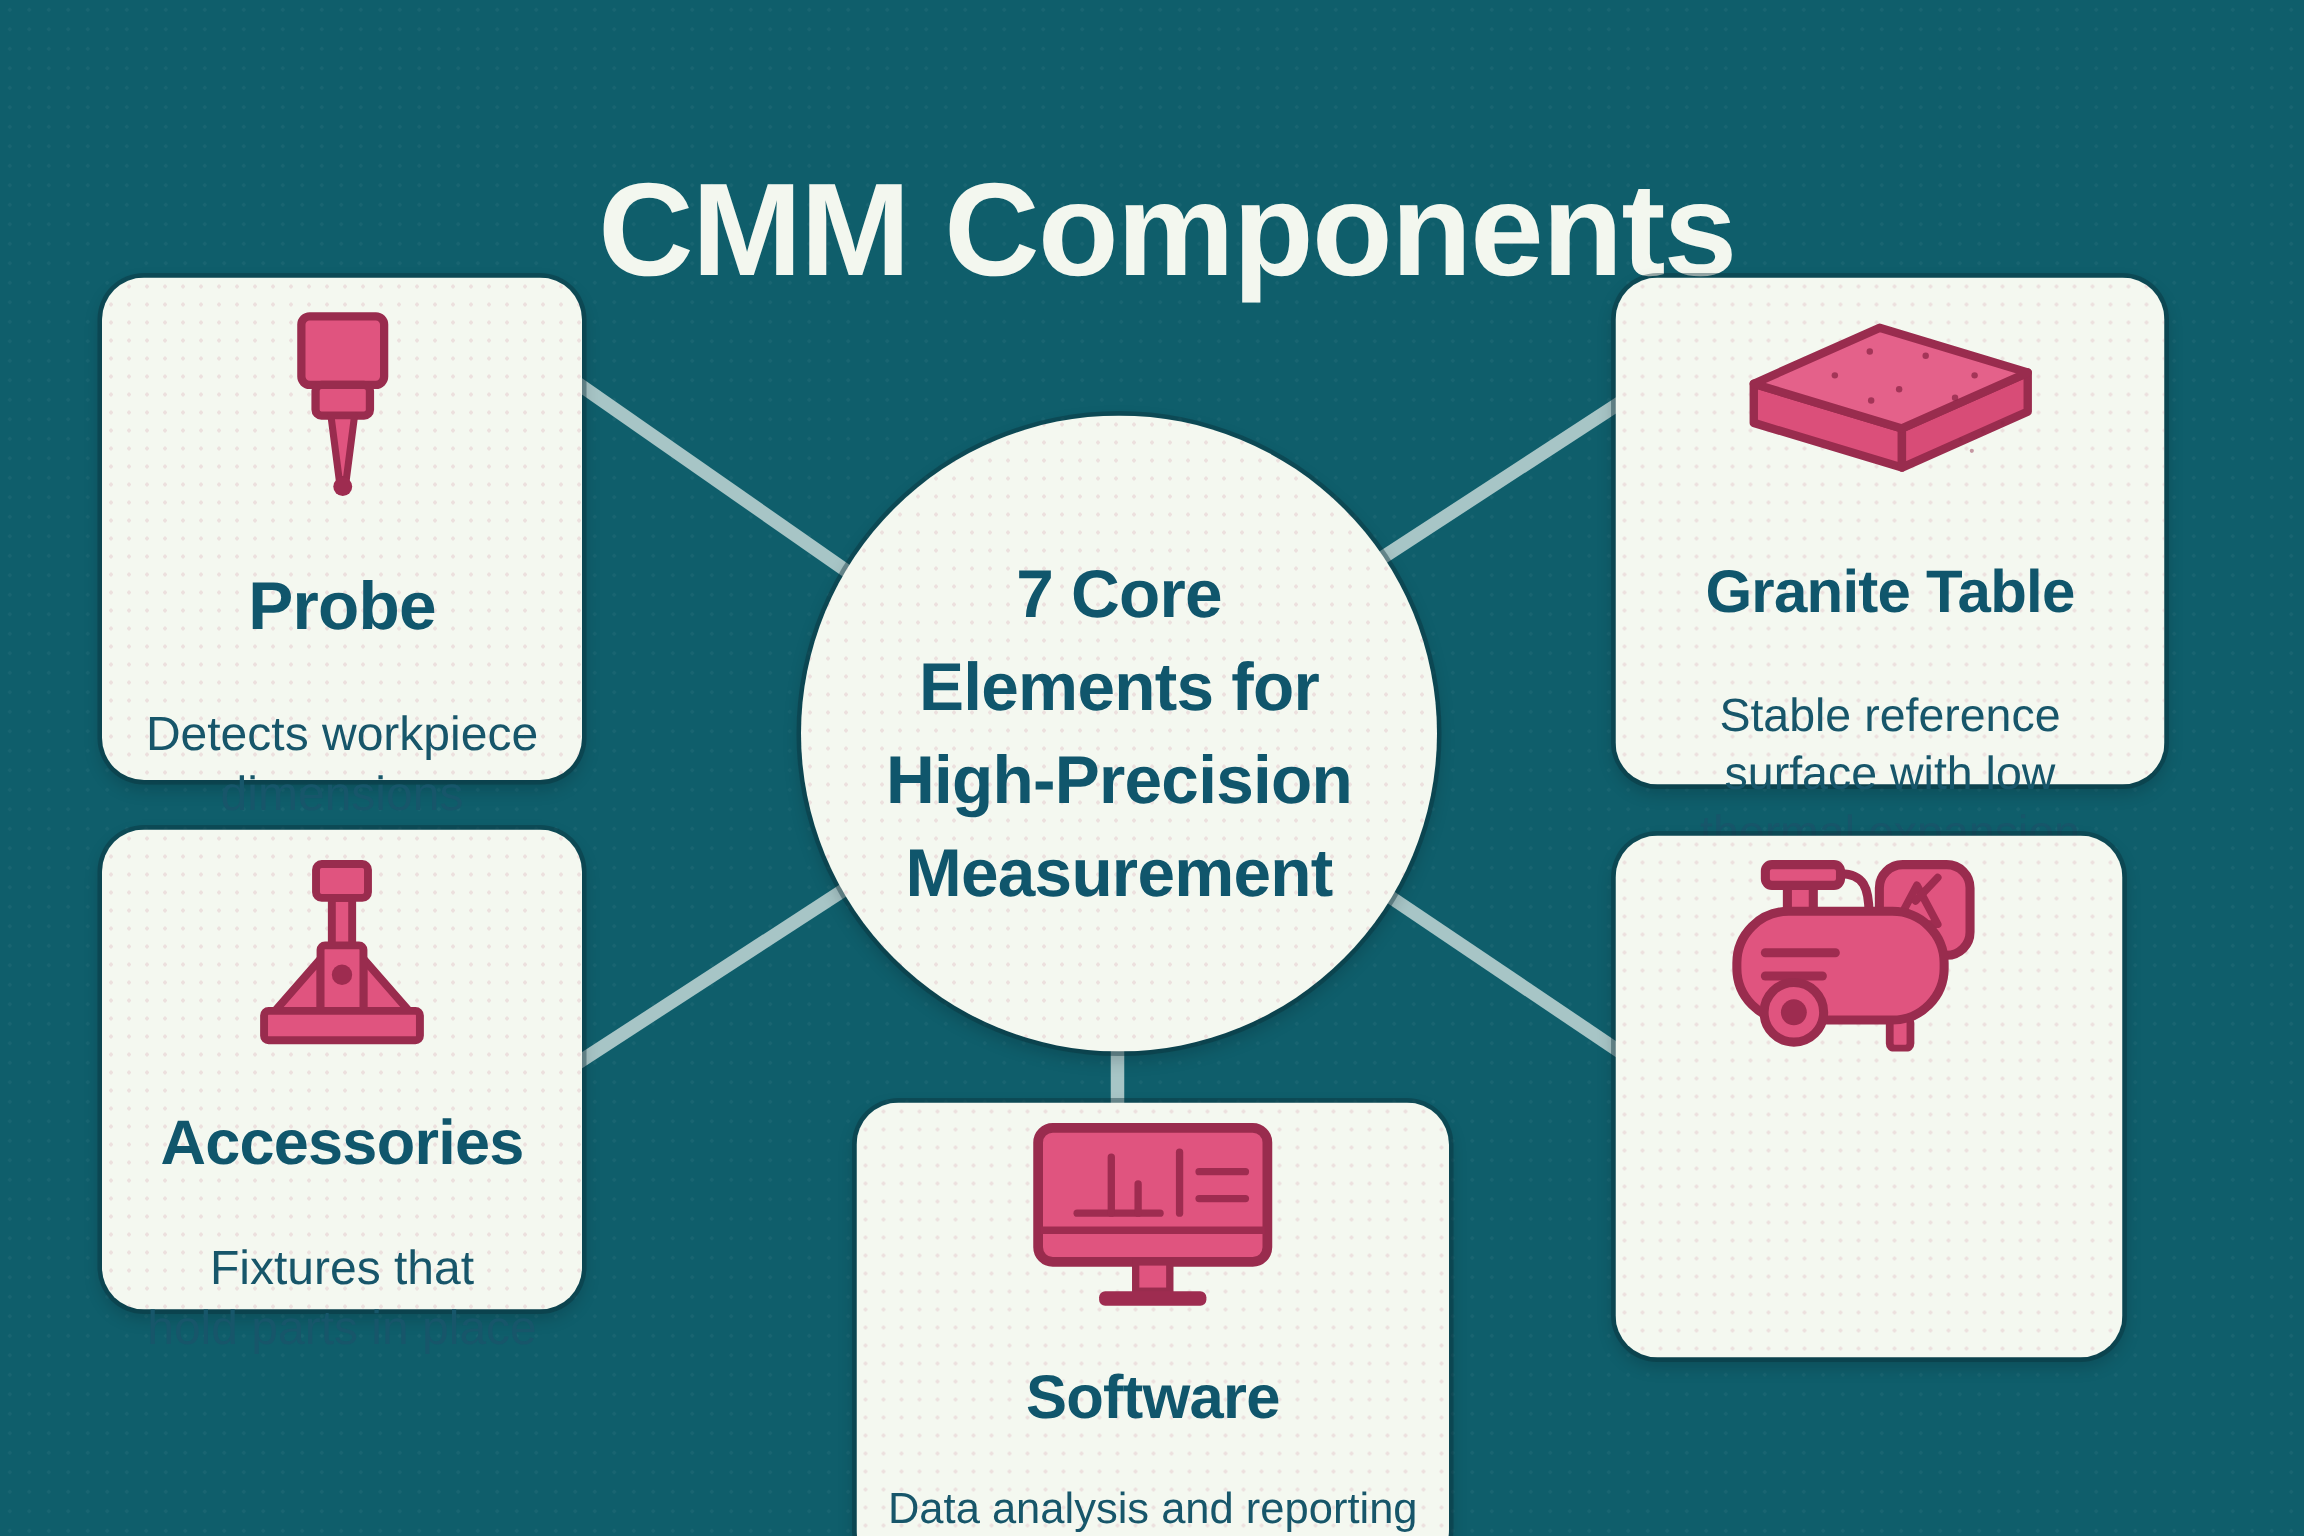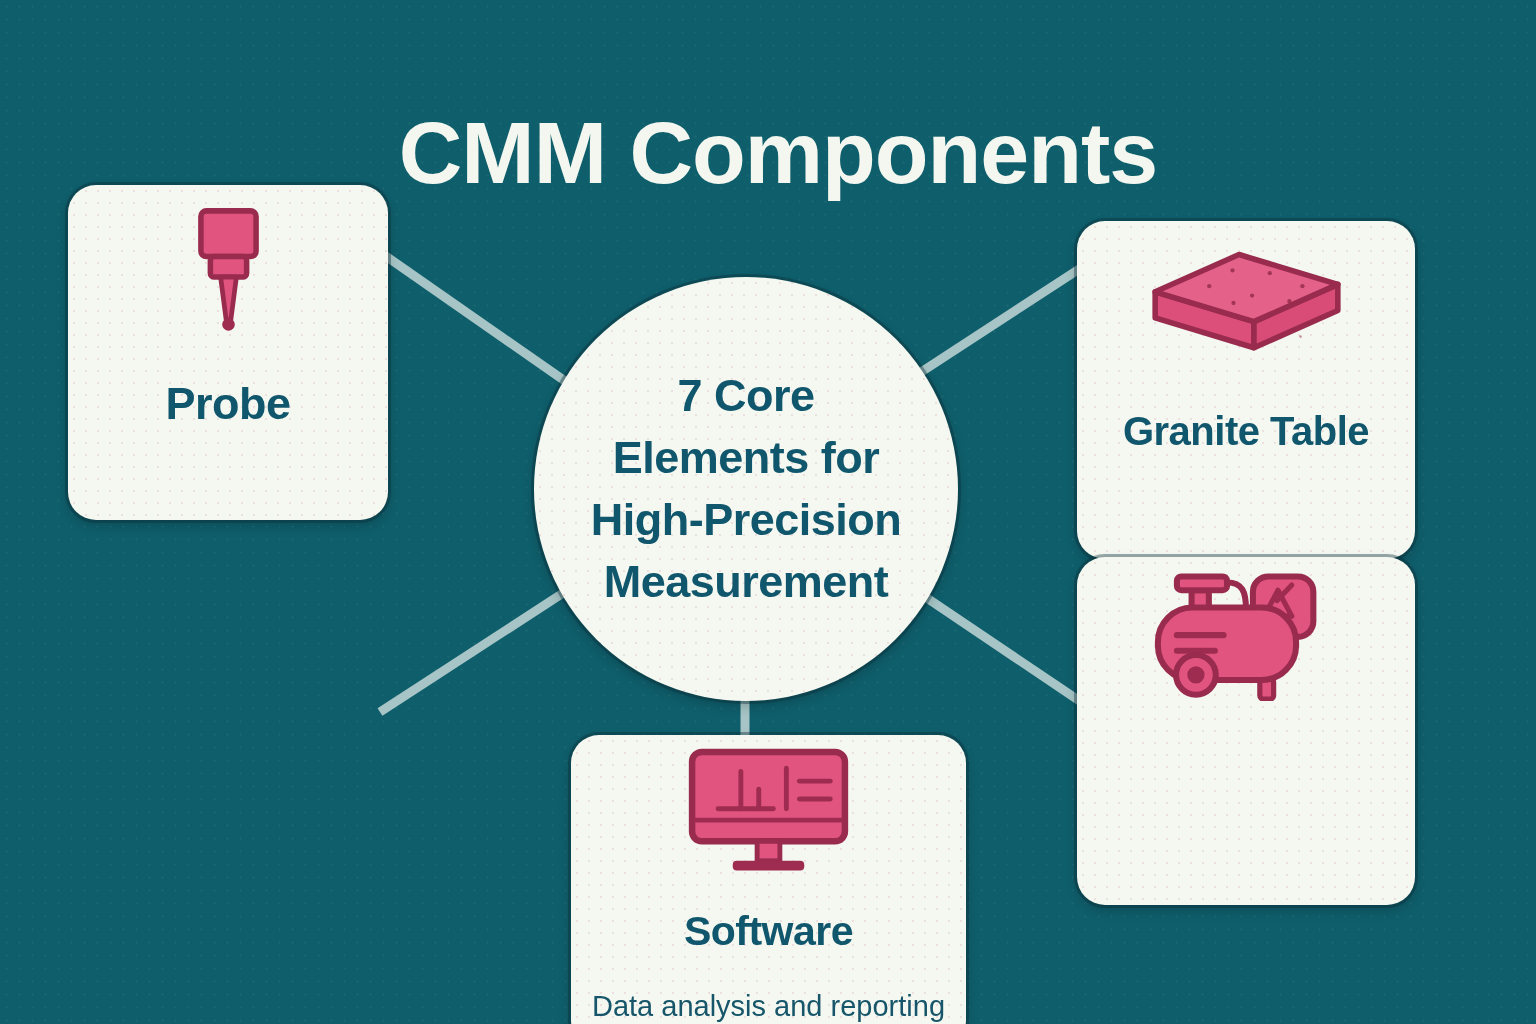--- a/index.html
+++ b/index.html
@@ -44,21 +44,21 @@
   .card-probe{left:68px;top:185px;width:320px;height:335px;}
   .card-probe .icon{margin-top:18px;height:134px;}
   .card-probe .card-title{margin-top:10px;font-size:45px;line-height:1.1;}
   .card-probe .card-desc{margin-top:8px;font-size:32px;line-height:1.25;}
   
   .card-accessories{left:68px;top:553px;width:320px;height:320px;}
   .card-accessories .icon{margin-top:16px;height:130px;}
   .card-accessories .card-title{margin-top:8px;font-size:42px;line-height:1.1;}
   .card-accessories .card-desc{margin-top:8px;font-size:32px;line-height:1.25;}
   
-  .card-granite{left:1077px;top:185px;width:338px;height:338px;margin-top:36px;}
+  .card-granite{left:1077px;top:185px;width:366px;height:338px;}
   .card-granite .icon{margin-top:26px;height:112px;}
   .card-granite .card-title{margin-top:18px;font-size:40px;line-height:1.1;}
   .card-granite .card-desc{margin-top:8px;font-size:31px;line-height:1.26;}
   
   .card-air{left:1077px;top:557px;width:338px;height:348px;}
   .card-air .icon{margin-top:16px;height:126px;}
   .card-air .card-title{margin-top:8px;font-size:38px;line-height:1.18;}
   .card-air .card-desc{margin-top:8px;font-size:28px;line-height:1.3;}
   
   .card-software{left:571px;top:735px;width:395px;height:313px;}
@@ -91,22 +91,40 @@
   <div class="card card-probe paper">
     <div class="icon">
       <svg width="95" height="134" viewBox="0 0 120 170">
         <rect x="25" y="10" width="70" height="58" rx="7" fill="#E0547F" stroke="#992C4E" stroke-width="7"></rect>
         <rect x="37" y="68" width="46" height="26" rx="5" fill="#E0547F" stroke="#992C4E" stroke-width="7"></rect>
         <path d="M50,94 L70,94 L63,148 L57,148 Z" fill="#E0547F" stroke="#992C4E" stroke-width="6" stroke-linejoin="round"></path>
         <circle cx="60" cy="154" r="8" fill="#9E2C50"></circle>
       </svg>
     </div>
     <div class="card-title">Probe</div>
+    <div class="card-desc">Detects workpiece
+dimensions</div>
   </div>
 
+  <div class="card card-accessories paper">
+    <div class="icon">
+      <svg width="128" height="128" viewBox="0 0 170 170">
+        <polygon points="24,140 66,92 66,140" fill="#E0547F" stroke="#992C4E" stroke-width="7" stroke-linejoin="round"></polygon>
+        <polygon points="146,140 104,92 104,140" fill="#E0547F" stroke="#992C4E" stroke-width="7" stroke-linejoin="round"></polygon>
+        <rect x="76" y="38" width="18" height="48" fill="#E0547F" stroke="#992C4E" stroke-width="7"></rect>
+        <rect x="62" y="8" width="46" height="30" rx="5" fill="#E0547F" stroke="#992C4E" stroke-width="7"></rect>
+        <rect x="66" y="80" width="38" height="62" rx="4" fill="#E0547F" stroke="#992C4E" stroke-width="7"></rect>
+        <rect x="16" y="138" width="138" height="26" rx="4" fill="#E0547F" stroke="#992C4E" stroke-width="7"></rect>
+        <circle cx="85" cy="106" r="9" fill="#9E2C50"></circle>
+      </svg>
+    </div>
+    <div class="card-title">Accessories</div>
+    <div class="card-desc">Fixtures that
+hold parts in place</div>
+  </div>
 
   <div class="card card-granite paper">
     <div class="icon">
       <svg width="205" height="112" viewBox="0 0 220 120">
         <polygon points="12,48 118,80 118,108 12,76" fill="#DB4F7A" stroke="#992C4E" stroke-width="6" stroke-linejoin="round"></polygon>
         <polygon points="208,40 118,80 118,108 208,68" fill="#D84C77" stroke="#992C4E" stroke-width="6" stroke-linejoin="round"></polygon>
         <polygon points="12,48 102,8 208,40 118,80" fill="#E4618A" stroke="#992C4E" stroke-width="6" stroke-linejoin="round"></polygon>
         <g fill="#8E2748" opacity="0.75">
           <circle cx="95" cy="25" r="2.3"></circle>
             <circle cx="135" cy="28" r="2.3"></circle>
@@ -118,20 +136,23 @@
         </g>
         <g fill="#8E2748" opacity="0.45">
           <circle cx="160" cy="88" r="1.5"></circle>
             <circle cx="176" cy="82" r="1.5"></circle>
             <circle cx="190" cy="76" r="1.5"></circle>
             <circle cx="168" cy="96" r="1.5"></circle>
         </g>
       </svg>
     </div>
     <div class="card-title">Granite Table</div>
+    <div class="card-desc">Stable reference
+surface with low
+thermal expansion</div>
   </div>
 
   <div class="card card-air paper">
     <div class="icon">
       <svg width="190" height="130" viewBox="0 0 220 150">
         <rect x="126" y="124" width="16" height="24" rx="4" fill="#E0547F" stroke="#992C4E" stroke-width="6"></rect>
         <rect x="118" y="6" width="70" height="70" rx="18" fill="#E0547F" stroke="#992C4E" stroke-width="7"></rect>
         <path d="M131,52 L147,22 L163,52 Z" fill="none" stroke="#9E2C50" stroke-width="6" stroke-linejoin="round"></path>
         <line x1="163" y1="16" x2="146" y2="34" stroke="#9E2C50" stroke-width="6" stroke-linecap="round"></line>
         <rect x="47" y="22" width="20" height="38" fill="#E0547F" stroke="#992C4E" stroke-width="7"></rect>

